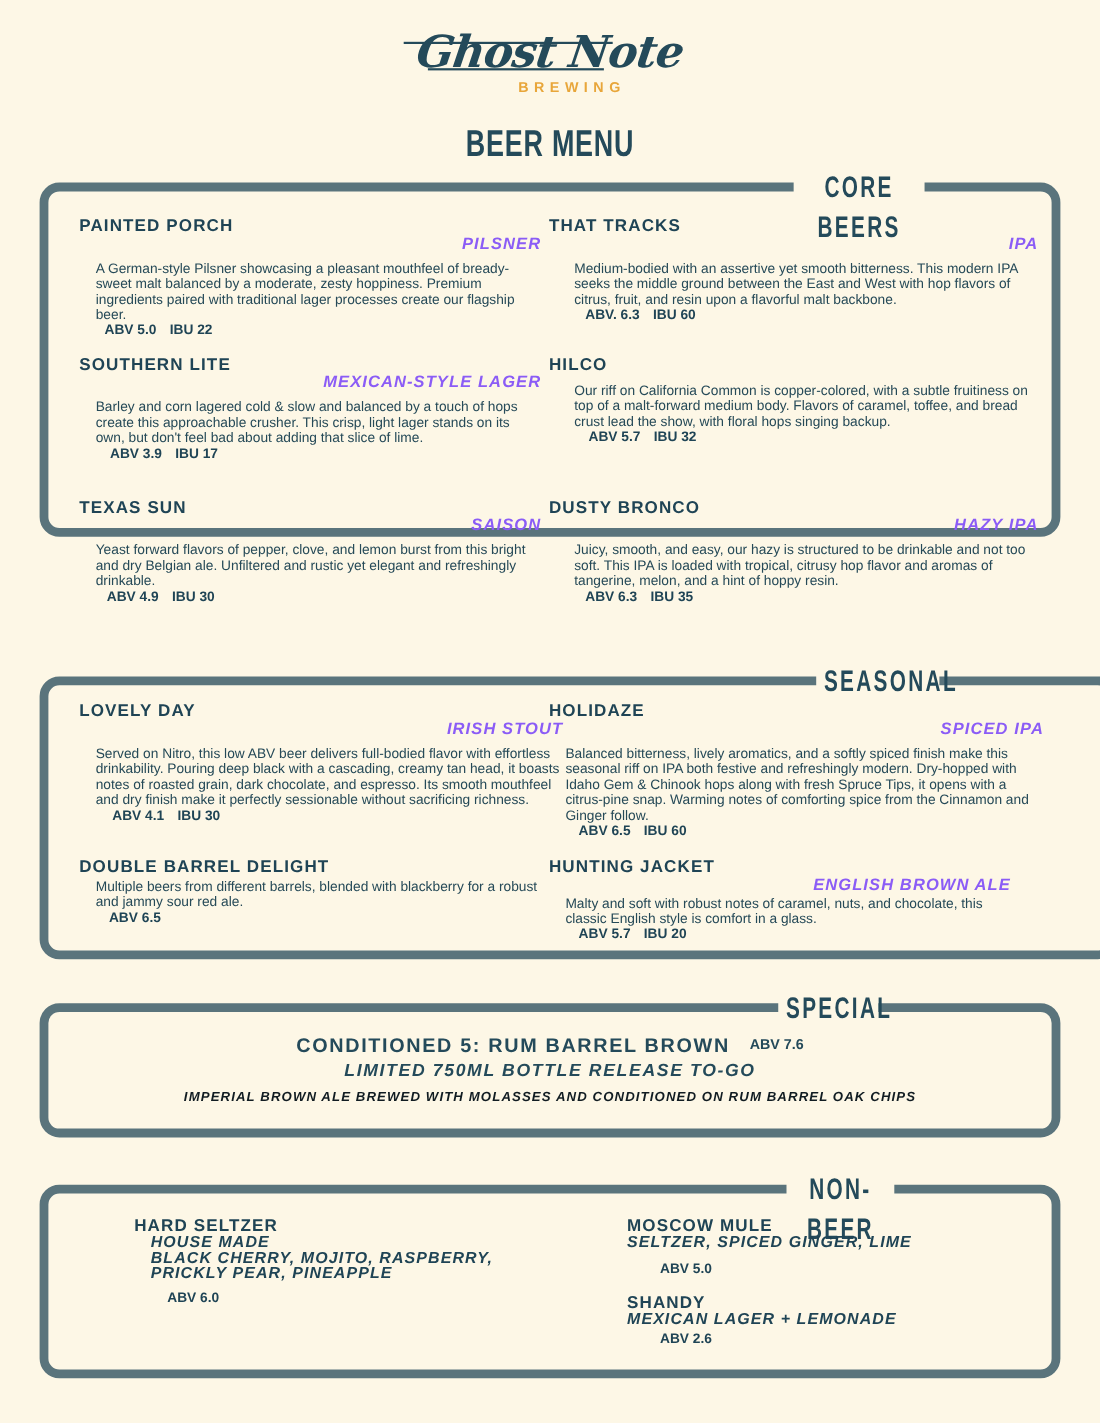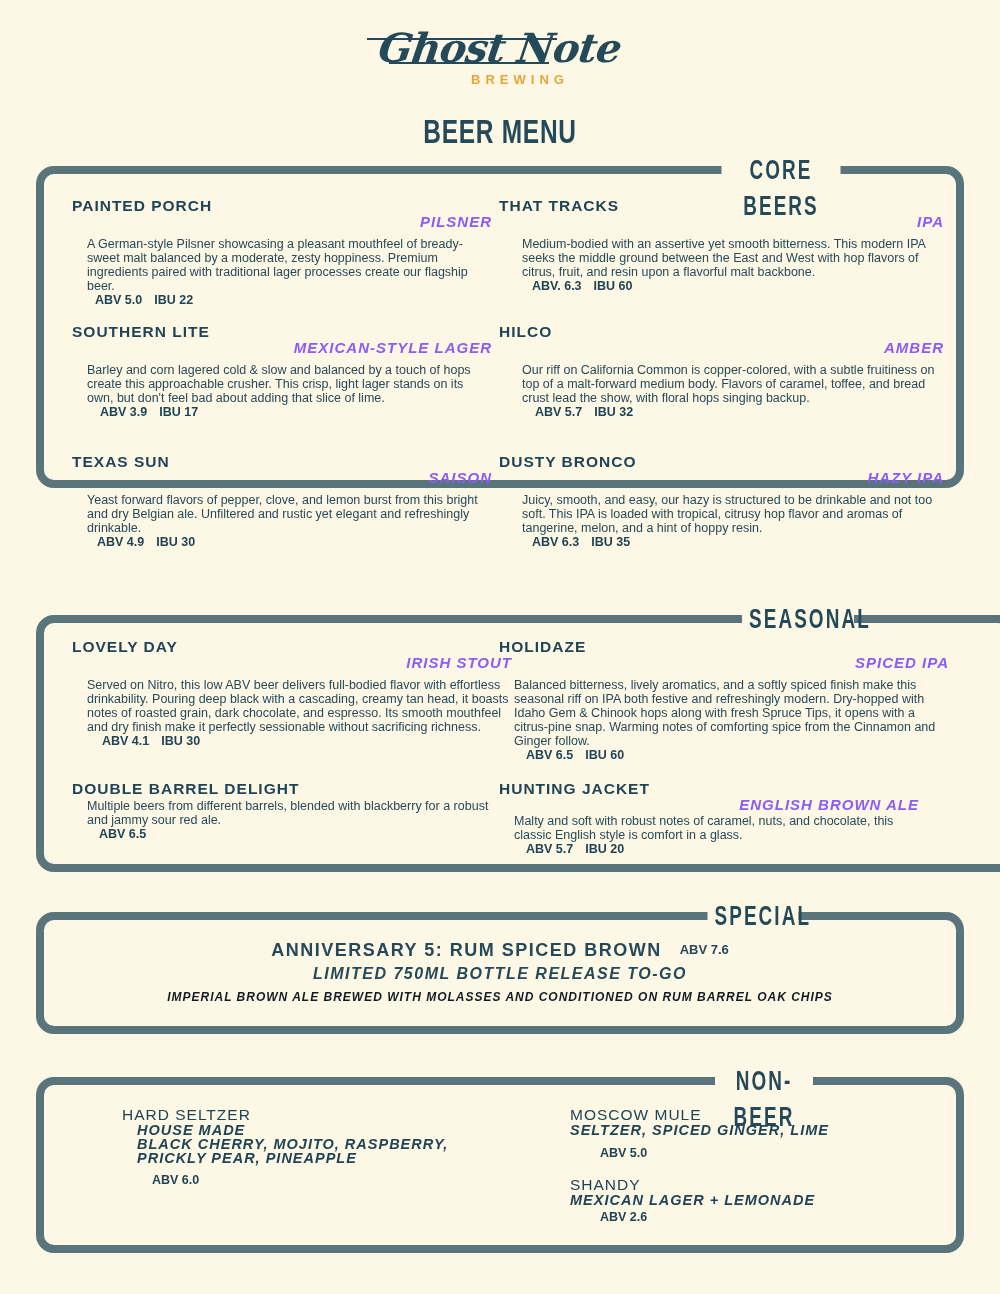--- a/index.html
+++ b/index.html
@@ -74,21 +74,21 @@
     position: absolute; left: 0; width: 100%; text-align: center;
     font-family: "Liberation Sans", sans-serif; font-weight: bold; font-style: italic;
     font-size: 16px; letter-spacing: 1.5px; color: #244a5a;
   }
   .special-desc {
     position: absolute; left: 0; width: 100%; text-align: center;
     font-family: "Liberation Sans", sans-serif; font-weight: bold; font-style: italic;
     font-size: 12px; letter-spacing: 1px; color: #111c22;
   }
   .nb-name {
-    font-family: "Liberation Sans", sans-serif; font-weight: normal;
+    font-family: "Liberation Sans", sans-serif; font-weight: bold;
     font-size: 15.5px; letter-spacing: 1px; color: #1f4455; line-height: 16px;
   }
   .nb-style {
     font-family: "Liberation Sans", sans-serif; font-weight: bold; font-style: italic;
     font-size: 14.5px; letter-spacing: 1px; color: #1f4455; line-height: 14px;
   }
   .nb-abv {
     font-family: "Liberation Sans", sans-serif; font-weight: bold;
     font-size: 12.5px; color: #1f4455;
   }
@@ -131,21 +131,20 @@
     <div class="item-name">SOUTHERN LITE</div>
     <div class="item-style">MEXICAN-STYLE LAGER</div>
     <div style="padding-left:15px;">
       <div class="item-desc">Barley and corn lagered cold &amp; slow and balanced by a touch of hops create this approachable crusher. This crisp, light lager stands on its own, but don't feel bad about adding that slice of lime.</div>
       <div class="item-stats" style="padding-left:13px;"><span>ABV  3.9</span><span>IBU  17</span></div>
     </div>
   </div>
 
   <div class="item" style="left:455px; top:150px; width:445px;">
     <div class="item-name">HILCO</div>
-    <div class="item-style">AMBER</div>
     <div style="padding-left:23px;">
       <div class="item-desc">Our riff on California Common is copper-colored, with a subtle fruitiness on top of a malt-forward medium body. Flavors of caramel, toffee, and bread crust lead the show, with floral hops singing backup.</div>
       <div class="item-stats" style="padding-left:13px;"><span>ABV  5.7</span><span>IBU 32</span></div>
     </div>
   </div>
 
   <div class="item" style="left:28px; top:280px; width:420px;">
     <div class="item-name">TEXAS SUN</div>
     <div class="item-style">SAISON</div>
     <div style="padding-left:15px;">
@@ -199,21 +198,21 @@
     <div style="padding-left:15px;">
       <div class="item-desc" style="margin-top:2px;">Malty and soft with robust notes of caramel, nuts, and chocolate, this classic English style is comfort in a glass.</div>
       <div class="item-stats" style="padding-left:12px;"><span>ABV  5.7</span><span>IBU  20</span></div>
     </div>
   </div>
 </div>
 
 <div class="section" style="left:36px; top:912px; width:928px; height:122px;">
   <div class="section-label" style="right:138px; width:130px; text-align:center;">SPECIAL</div>
   <div class="special-name" style="top:20px;">
-    <span>ANNIVERSARY 5: RUM SPICED BROWN</span><span class="special-abv">ABV  7.6</span>
+    <span>CONDITIONED 5: RUM BARREL BROWN</span><span class="special-abv">ABV  7.6</span>
   </div>
   <div class="special-sub" style="top:45px;">LIMITED 750ML BOTTLE RELEASE TO-GO</div>
   <div class="special-desc" style="top:70px;">IMPERIAL BROWN ALE BREWED WITH MOLASSES AND CONDITIONED ON RUM BARREL OAK CHIPS</div>
 </div>
 
 <div class="section" style="left:36px; top:1077px; width:928px; height:176px;">
   <div class="section-label" style="right:122px; width:140px; text-align:center;">NON-BEER</div>
 
   <div class="item" style="left:78px; top:22px; width:400px;">
     <div class="nb-name">HARD SELTZER</div>

